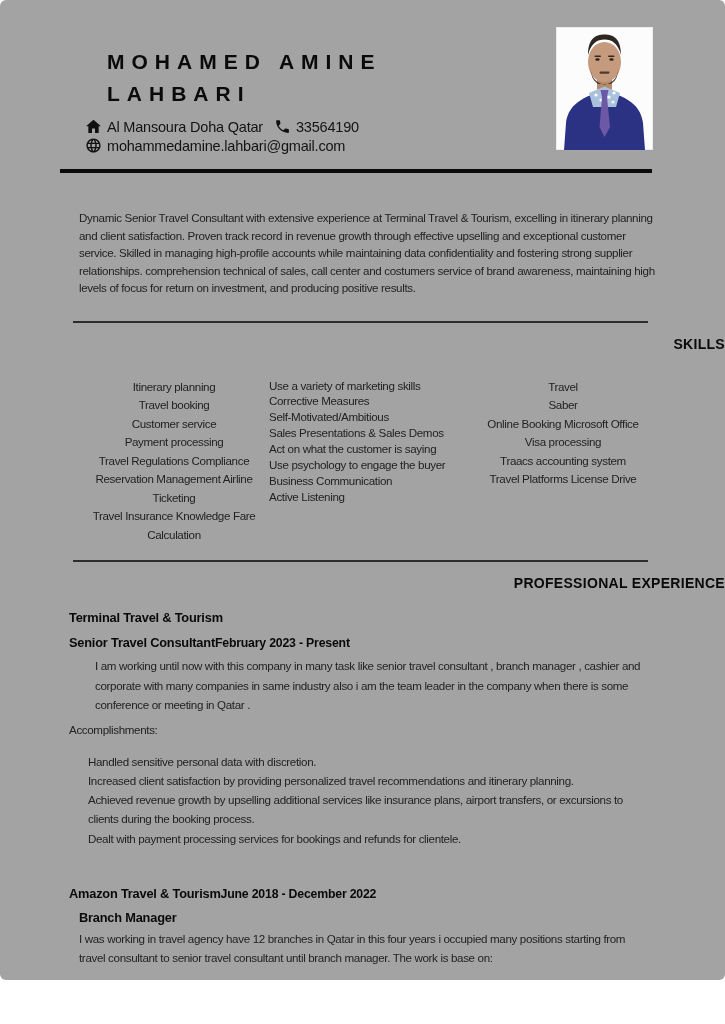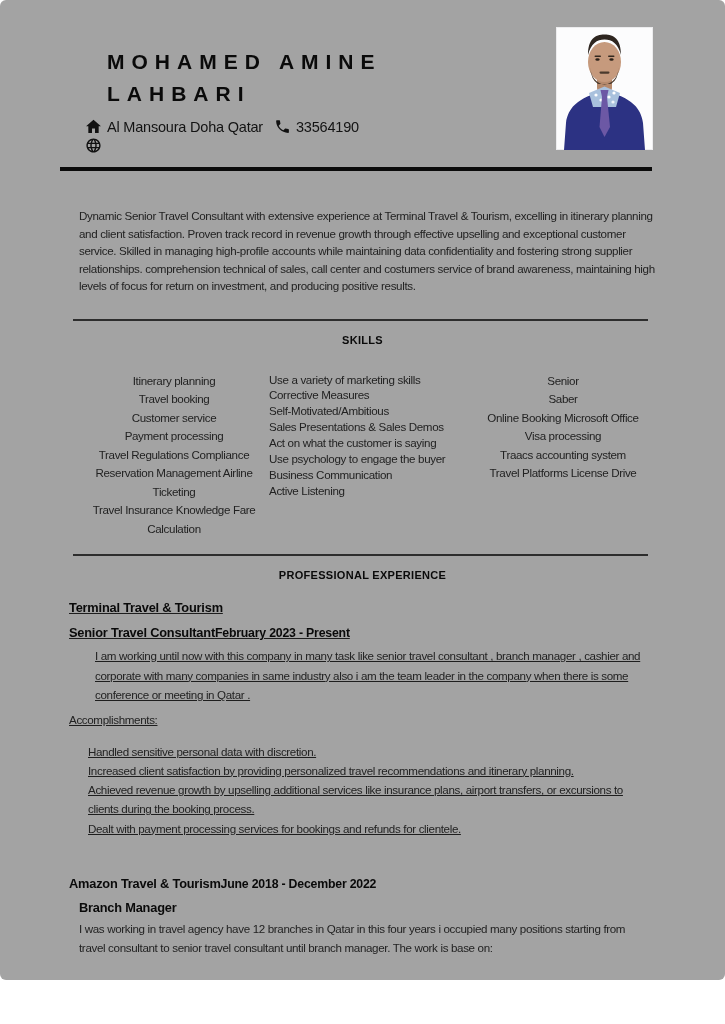--- a/index.html
+++ b/index.html
@@ -32,36 +32,36 @@
   .summary {
     margin: 36px 68px 0 79px;
     font-size: 11.6px; line-height: 17.5px; letter-spacing: -0.35px; color: #222;
   }
 
   
   .rule { height: 2px; background: #2d2d2d; margin-left: 73px; margin-right: 77px; }
   .rule-skills { margin-top: 24px; }
   .rule-exp { margin-top: 16px; }
   .section-title {
-    text-align: center; font-size: 11px; font-weight: 700;
+    text-align: right; font-size: 14px; font-weight: 700;
     letter-spacing: 0.3px; color: #0a0a0a; margin-top: 13px;
   }
 
   
   .skills-grid {
     display: flex; margin: 26px 72px 0 83px;
     font-size: 11.6px; letter-spacing: -0.35px; color: #222;
   }
   .skills-col-1 { width: 182px; text-align: center; line-height: 18.5px; }
   .skills-col-2 { width: 210px; line-height: 15.9px; padding-left: 4px; }
   .skills-col-3 { width: 160px; margin-left: 8px; text-align: center; line-height: 18.5px; }
 
   
   .experience { margin: 0 72px 0 69px; }
-  .job-1 { margin-top: 19px; text-decoration: underline; }
+  .job-1 { margin-top: 19px; }
   .company { font-size: 12.8px; font-weight: 700; letter-spacing: -0.2px; color: #0a0a0a; }
   .role { font-size: 12.8px; font-weight: 700; letter-spacing: -0.2px; color: #0a0a0a; }
   .dates { font-size: 12.3px; font-weight: 700; letter-spacing: -0.2px; color: #0a0a0a; }
   .row-split { display: flex; align-items: baseline; }
   .role-row { margin-top: 10px; }
   .job-desc {
     margin-top: 6px; font-size: 11.6px; line-height: 19.5px;
     letter-spacing: -0.35px; color: #222; margin-left: 26px;
   }
   .accomp-label { margin-top: 8px; font-size: 11.6px; letter-spacing: -0.35px; color: #222; }
@@ -94,20 +94,21 @@
               </svg>
           </span>
           <span>33564190</span>
         </div>
         <div class="contact-row">
           <span class="cicon">
             <svg viewBox="0 0 24 24">
                 <path d="M11.99 2C6.47 2 2 6.48 2 12s4.47 10 9.99 10C17.52 22 22 17.52 22 12S17.52 2 11.99 2zm6.93 6h-2.95c-.32-1.25-.78-2.45-1.38-3.56 1.84.63 3.37 1.91 4.33 3.56zM12 4.04c.83 1.2 1.48 2.53 1.91 3.96h-3.82c.43-1.43 1.08-2.76 1.91-3.96zM4.26 14C4.1 13.36 4 12.69 4 12s.1-1.36.26-2h3.38c-.08.66-.14 1.32-.14 2 0 .68.06 1.34.14 2H4.26zm.82 2h2.95c.32 1.25.78 2.45 1.38 3.56-1.83-.63-3.37-1.9-4.33-3.56zm2.95-8H5.08c.96-1.66 2.49-2.93 4.33-3.56C8.81 5.55 8.35 6.75 8.03 8zM12 19.96c-.83-1.2-1.48-2.53-1.91-3.96h3.82c-.43 1.43-1.08 2.76-1.91 3.96zM14.34 14H9.66c-.09-.66-.16-1.32-.16-2 0-.68.07-1.35.16-2h4.68c.09.65.16 1.32.16 2 0 .68-.07 1.34-.16 2zm.25 5.56c.6-1.11 1.06-2.31 1.38-3.56h2.95c-.96 1.65-2.49 2.93-4.33 3.56zM16.36 14c.08-.66.14-1.32.14-2 0-.68-.06-1.34-.14-2h3.38c.16.64.26 1.31.26 2s-.1 1.36-.26 2h-3.38z"></path>
               </svg>
           </span>
+          <span>mohammedamine.lahbari@gmail.com</span>
         </div>
       </div>
     </div>
     <div class="photo-box">
       <svg viewBox="0 0 97 123">
         <rect width="97" height="123" fill="#fcfcfd"></rect>
         <rect x="0.5" y="0.5" width="96" height="122" fill="none" stroke="#ececee" stroke-width="1"></rect>
         <rect x="41" y="48" width="15" height="18" rx="5" fill="#b68a6d"></rect>
         <path d="M8,123 L10,96 C12,80 23,73 34,68.5 L42,65 L48.5,72 L55,65 L63,68.5 C74,73 85,80 87,96 L89,123 Z" fill="#2c3283"></path>
         <path d="M34,68.5 L42,65 L46,74 L38,80 Z" fill="#232868"></path>
@@ -153,21 +154,21 @@
         <div class="skill-item">Use a variety of marketing skills</div>
         <div class="skill-item">Corrective Measures</div>
         <div class="skill-item">Self-Motivated/Ambitious</div>
         <div class="skill-item">Sales Presentations &amp; Sales Demos</div>
         <div class="skill-item">Act on what the customer is saying</div>
         <div class="skill-item">Use psychology to engage the buyer</div>
         <div class="skill-item">Business Communication</div>
         <div class="skill-item">Active Listening</div>
       </div>
     <div class="skills-col-3">
-        <div class="skill-item">Senior</div>
+        <div class="skill-item">Travel</div>
         <div class="skill-item">Saber</div>
         <div class="skill-item">Online Booking Microsoft Office</div>
         <div class="skill-item">Visa processing</div>
         <div class="skill-item">Traacs accounting system</div>
         <div class="skill-item">Travel Platforms License Drive</div>
       </div>
   </div>
 
   <div class="rule rule-exp"></div>
   <div class="section-title">PROFESSIONAL EXPERIENCE</div>

